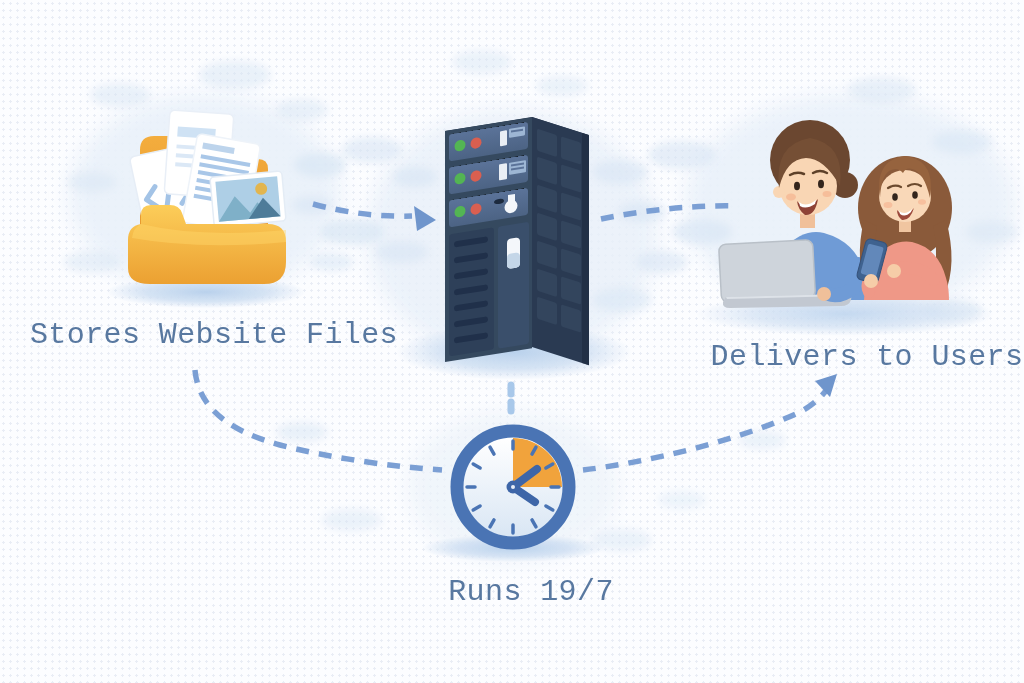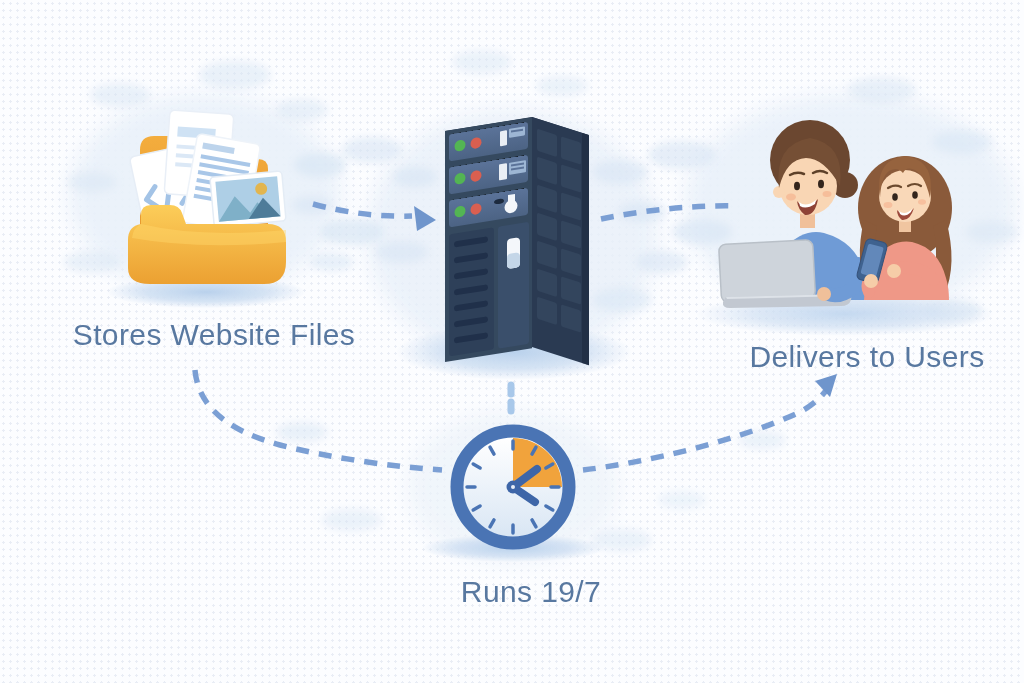--- a/index.html
+++ b/index.html
@@ -3,21 +3,21 @@
 <meta charset="utf-8">
 <style>
   html,body{margin:0;padding:0;}
   .stage{
     position:relative;
     width:1024px;height:683px;
     overflow:hidden;
     background-color:#fcfdff;
     background-image:radial-gradient(circle, #e9edf5 1px, rgba(255,255,255,0) 1.3px);
     background-size:7px 7px;
-    font-family:Liberation Sans, sans-serif;
+    font-family:Liberation Mono, monospace;
   }
   .scene-svg{position:absolute;left:0;top:0;}
   .diagram-label{
     position:absolute;
     transform:translateX(-50%);
     font-size:30px;
     font-weight:400;
     color:#5878a0;
     letter-spacing:.4px;
     white-space:nowrap;

